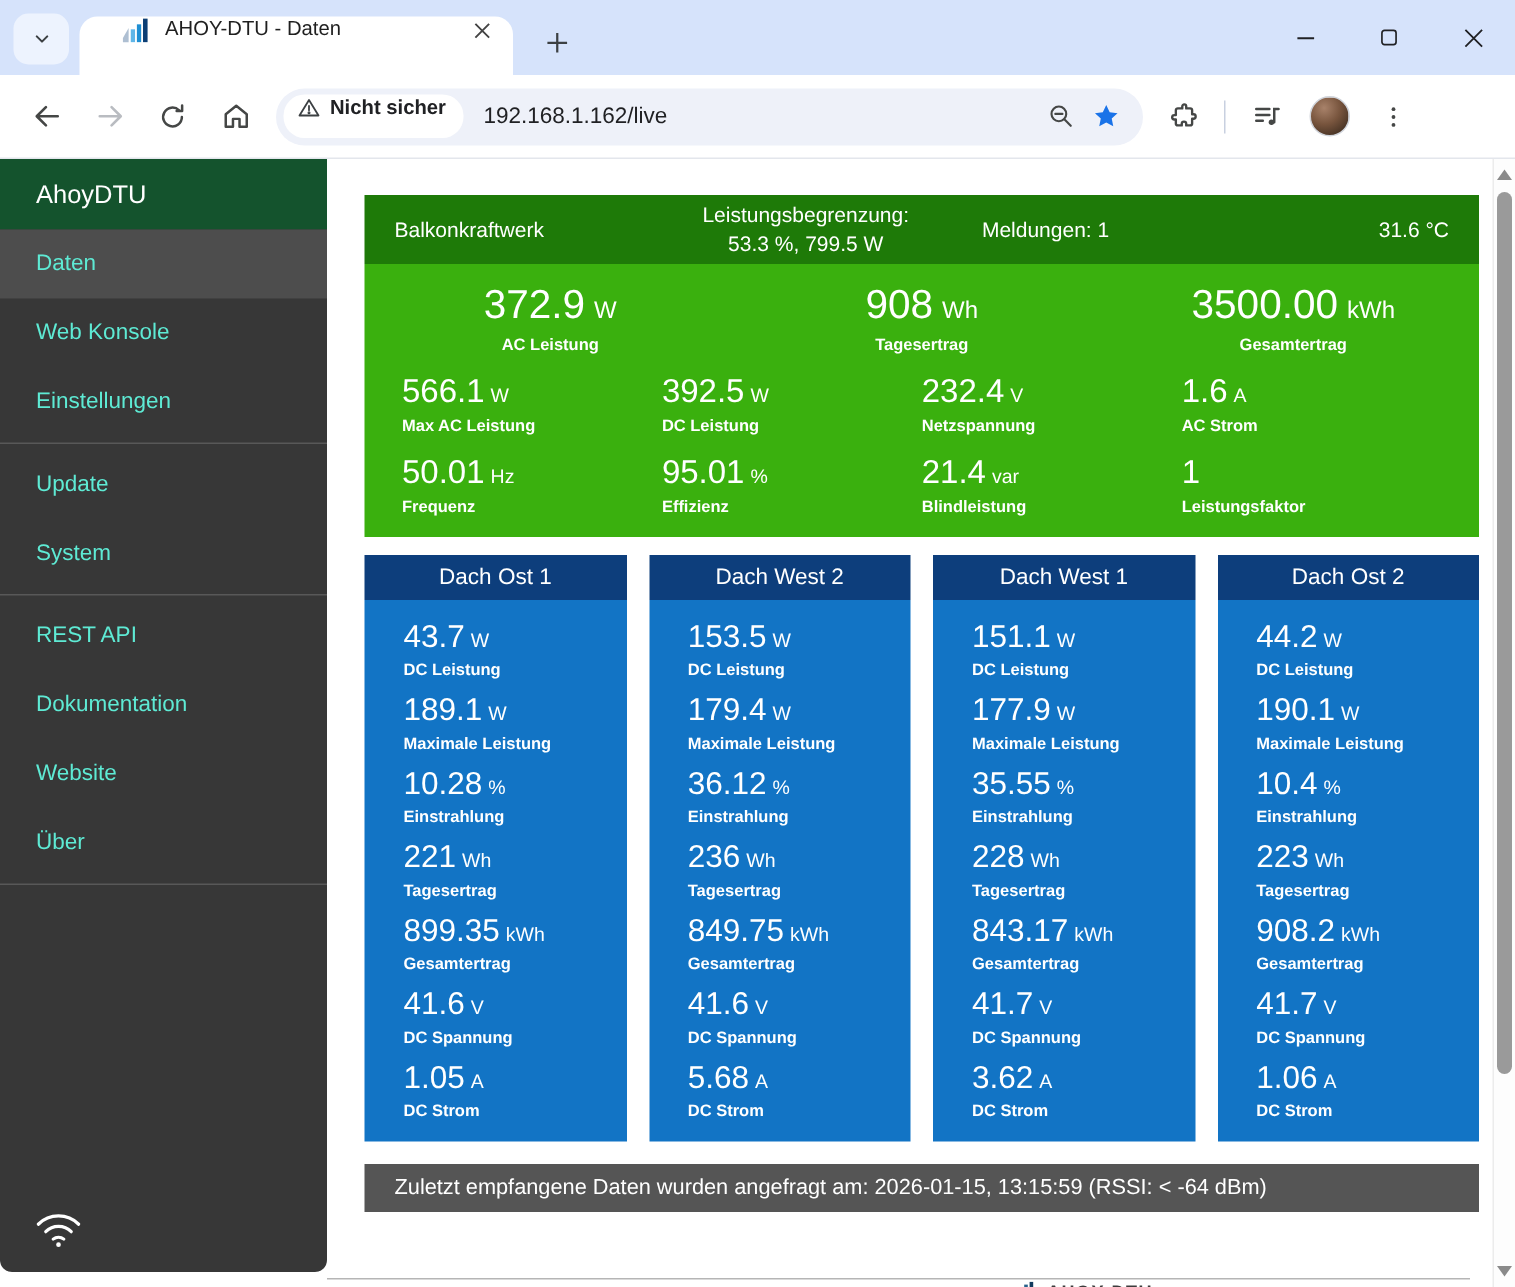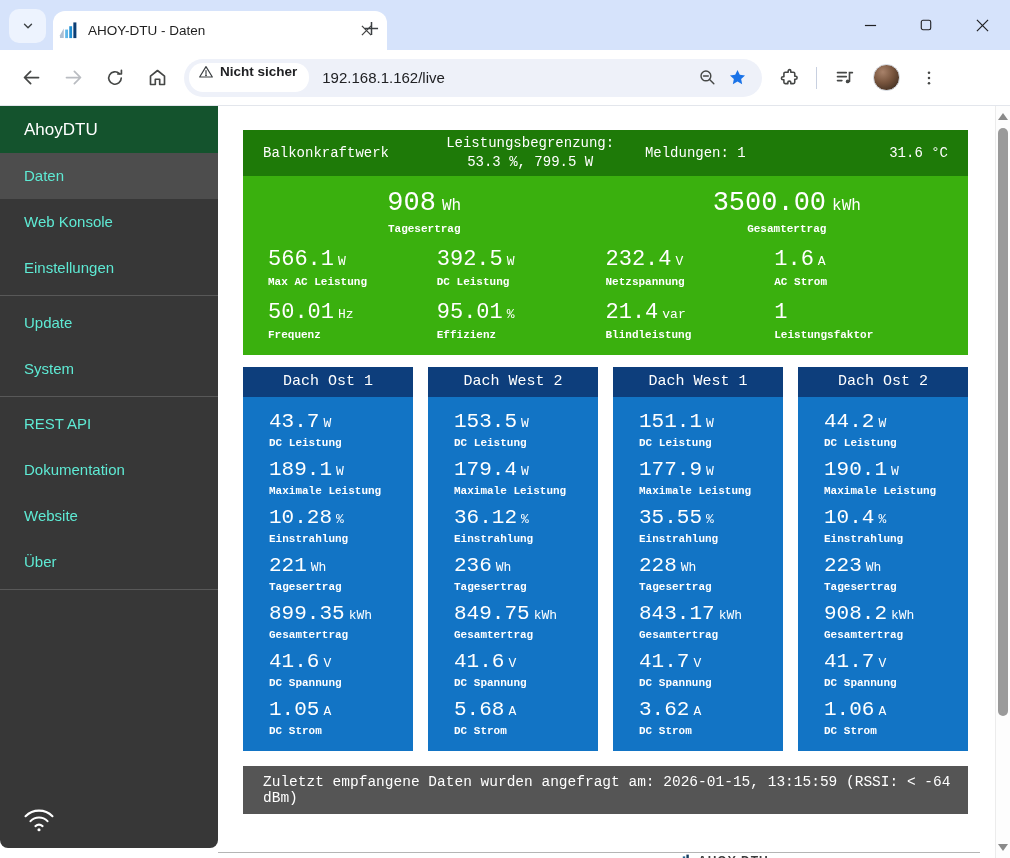--- a/index.html
+++ b/index.html
@@ -1,21 +1,21 @@
 <!DOCTYPE html>
 <html><head>
 <meta charset="utf-8">
 <style>
   * { margin:0; padding:0; box-sizing:border-box; }
   html,body { width:1010px; height:858px; overflow:hidden; font-family:"Liberation Sans", sans-serif; background:#fff; }
 
   
   .titlebar { height:50px; background:#d6e3fb; position:relative; }
   .tab-chevron-btn { position:absolute; left:9px; top:9px; width:37px; height:34px; background:#edf3fe; border-radius:10px; display:flex; align-items:center; justify-content:center; cursor:pointer; }
-  .tab { position:absolute; left:53px; top:11px; width:334px; height:39px; background:#fff; border-radius:12px 12px 0 0; display:flex; align-items:center; padding:0 12px 0 6px; }
+  .tab { position:absolute; left:53px; top:11px; width:289px; height:39px; background:#fff; border-radius:12px 12px 0 0; display:flex; align-items:flex-start; padding:0 12px 0 28px; }
   .tab-title { font-size:13.5px; color:#1f1f1f; flex:1; margin-left:10px; white-space:nowrap; overflow:hidden; }
   .tab-close { width:18px; height:18px; display:flex; align-items:center; justify-content:center; border-radius:50%; cursor:pointer; color:#444; font-size:15px; }
   .newtab-btn { position:absolute; left:356px; top:13px; width:30px; height:30px; border-radius:8px; display:flex; align-items:center; justify-content:center; color:#3c4043; cursor:pointer; }
   .win-controls { position:absolute; right:0; top:0; height:50px; display:flex; align-items:center; }
   .win-btn { width:56px; height:50px; display:flex; align-items:center; justify-content:center; color:#202124; cursor:pointer; }
 
   .toolbar { height:56px; background:#fff; display:flex; align-items:center; padding:0 10px; border-bottom:1px solid #e3e6ec; position:relative; }
   .nav-icon { width:38px; height:38px; display:flex; align-items:center; justify-content:center; border-radius:50%; cursor:pointer; color:#454746; margin:0 2px; }
   .nav-icon.disabled { color:#b9bcc1; }
   .urlbar { flex:0 0 578px; height:38px; margin:0 6px; background:#eef1f9; border-radius:19px; display:flex; align-items:center; padding:0 10px 0 5px; }
@@ -32,21 +32,21 @@
 
   .sidebar { flex:0 0 218px; background:#373737; height:calc(100% - 10px); border-radius:0 0 8px 8px; position:relative; }
   .brand { height:47px; background:#14532d; color:#fff; font-size:17px; display:flex; align-items:center; padding-left:24px; cursor:pointer; }
   .menu { list-style:none; }
   .menu .item { height:46px; line-height:46px; padding-left:24px; color:#5eead4; font-size:15px; cursor:pointer; }
   .menu .item.active { background:#4d4d4d; }
   .menu .sep { border-top:1px solid #585858; margin:4px 0; }
   .wifi { position:absolute; left:22px; bottom:14px; color:#fff; }
 
   .main { flex:1; position:relative; background:#fff; overflow:hidden; }
-  .content { margin:24px 27px 0 25px;font-family:Liberation Mono, monospace; }
+  .content { margin:24px 9px 0 25px; }
 
   
   .plantbar { background:#1e7a08; color:#fff; min-height:45px; display:flex; align-items:center; font-size:14px; padding:4px 20px; }
   .plantbar .c1 { flex:0 0 24%; }
   .plantbar .c2 { flex:0 0 30%; text-align:center; line-height:1.35; }
   .plantbar .c3 { flex:0 0 26%; padding-left:12px; }
   .plantbar .c4 { flex:1; text-align:right; }
 
   
   .totals-wrap { background:#3ab00e; color:#fff; padding:12px 0 14px; }
@@ -248,20 +248,24 @@
           <div>Leistungsbegrenzung:</div>
           <div>53.3 %, 799.5 W</div>
         </div>
         <div class="c3">Meldungen: 1</div>
         <div class="c4">31.6 °C</div>
       </div>
 
       <div class="totals-wrap">
         <div class="totals-row" id="totals">
             <div class="tot">
+              <div><span class="val">372.9</span><span class="unit">W</span></div>
+              <div class="lbl">AC Leistung</div>
+            </div>
+            <div class="tot">
               <div><span class="val">908</span><span class="unit">Wh</span></div>
               <div class="lbl">Tagesertrag</div>
             </div>
             <div class="tot">
               <div><span class="val">3500.00</span><span class="unit">kWh</span></div>
               <div class="lbl">Gesamtertrag</div>
             </div>
           </div>
         <div class="ac-grid" id="acgrid">
             <div class="stat">

